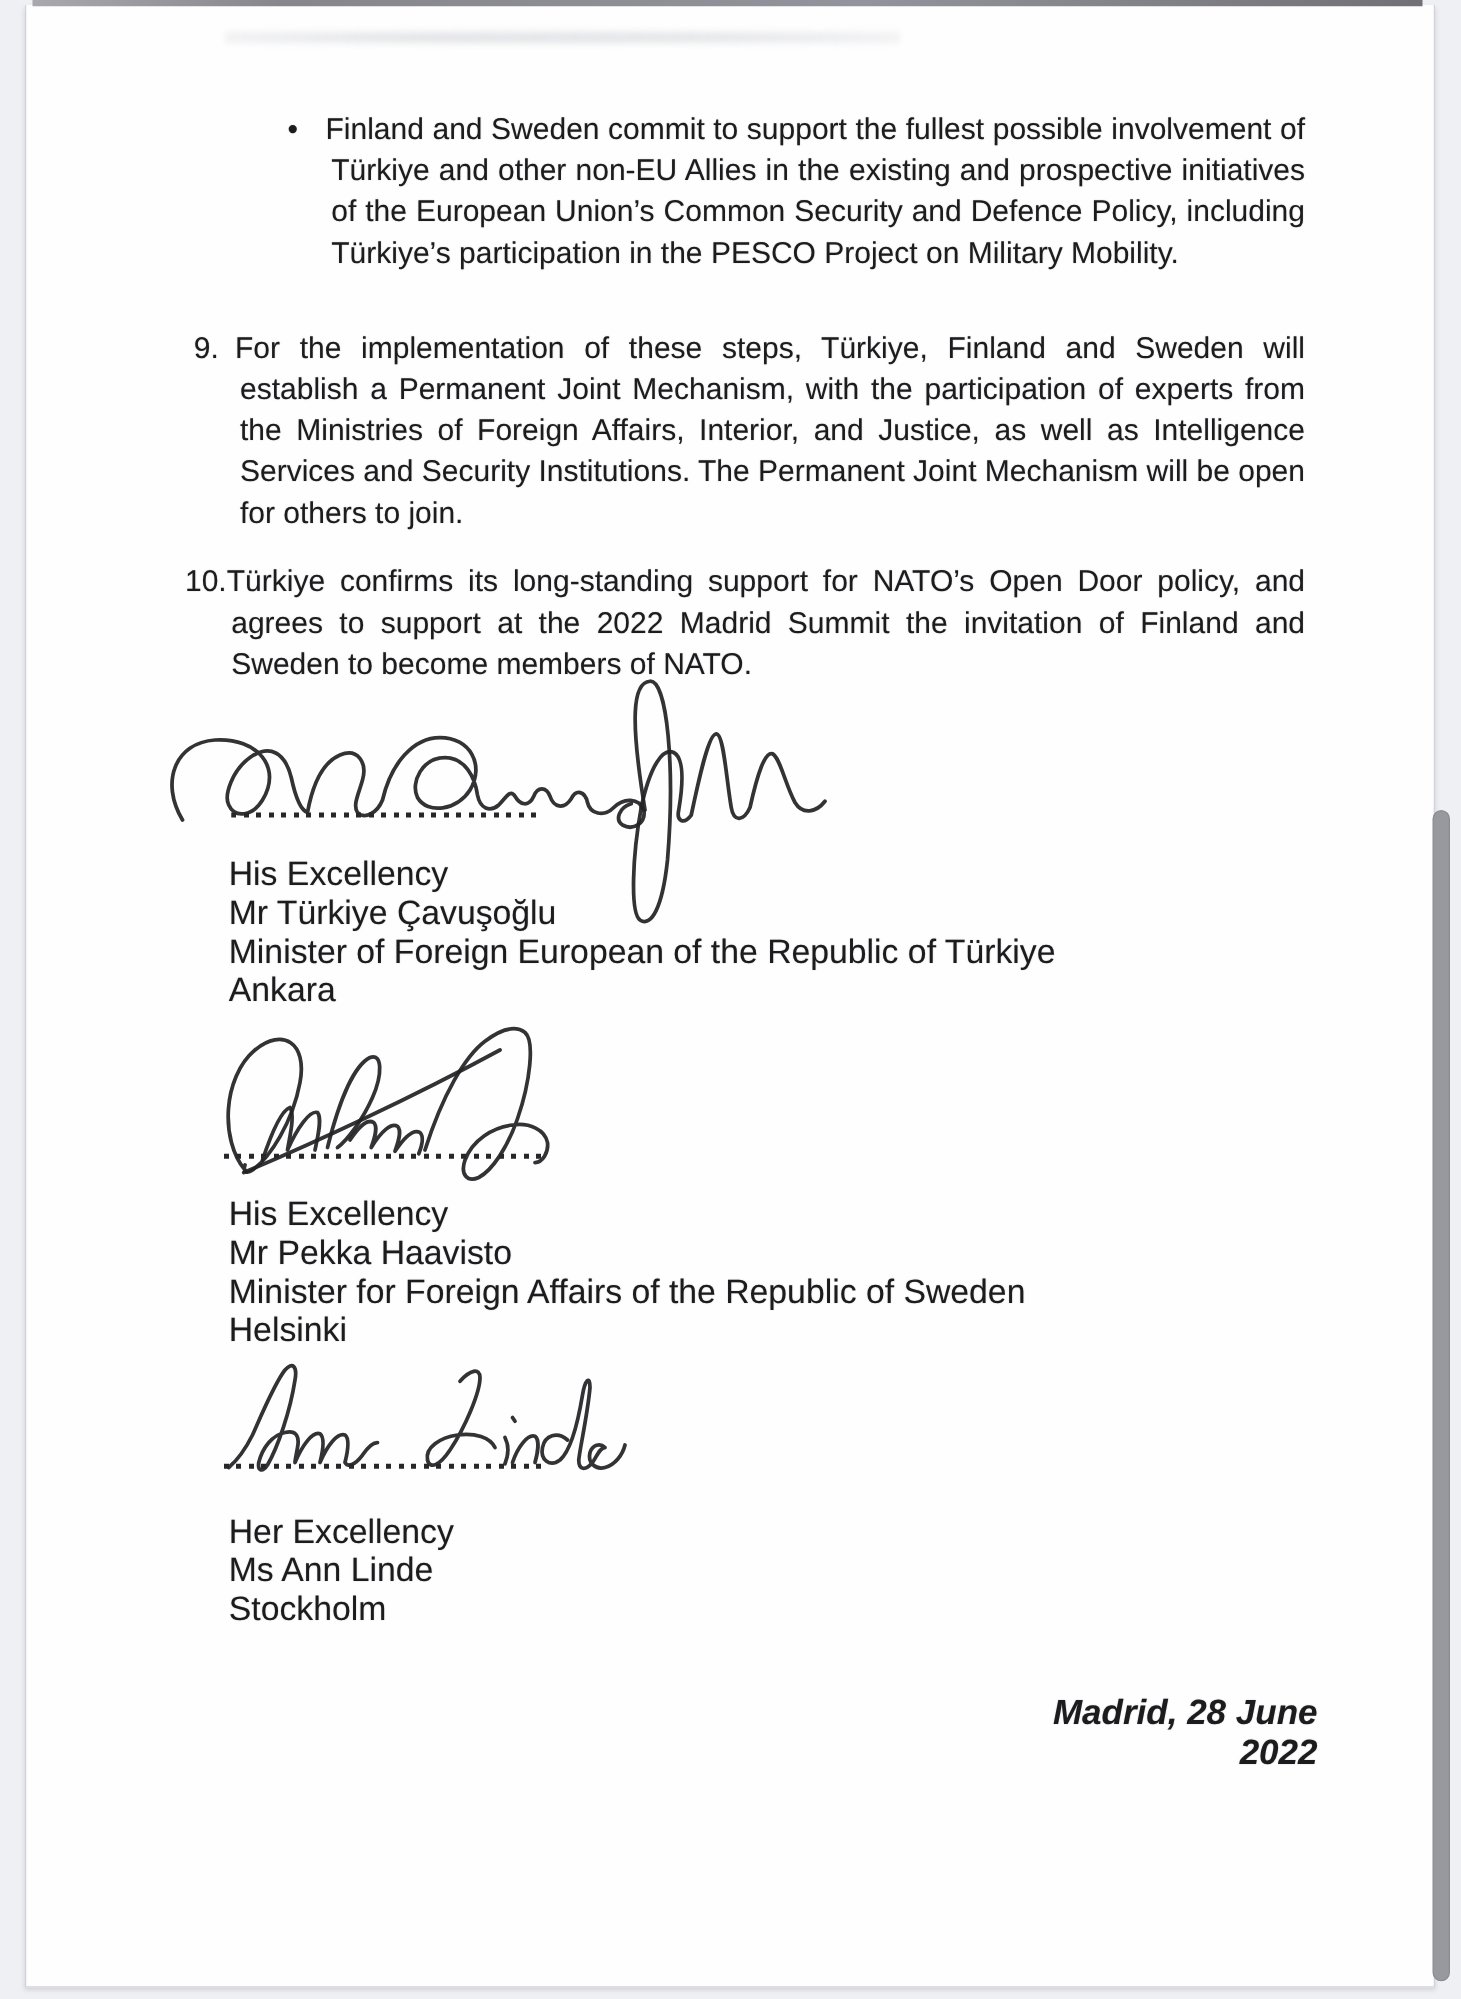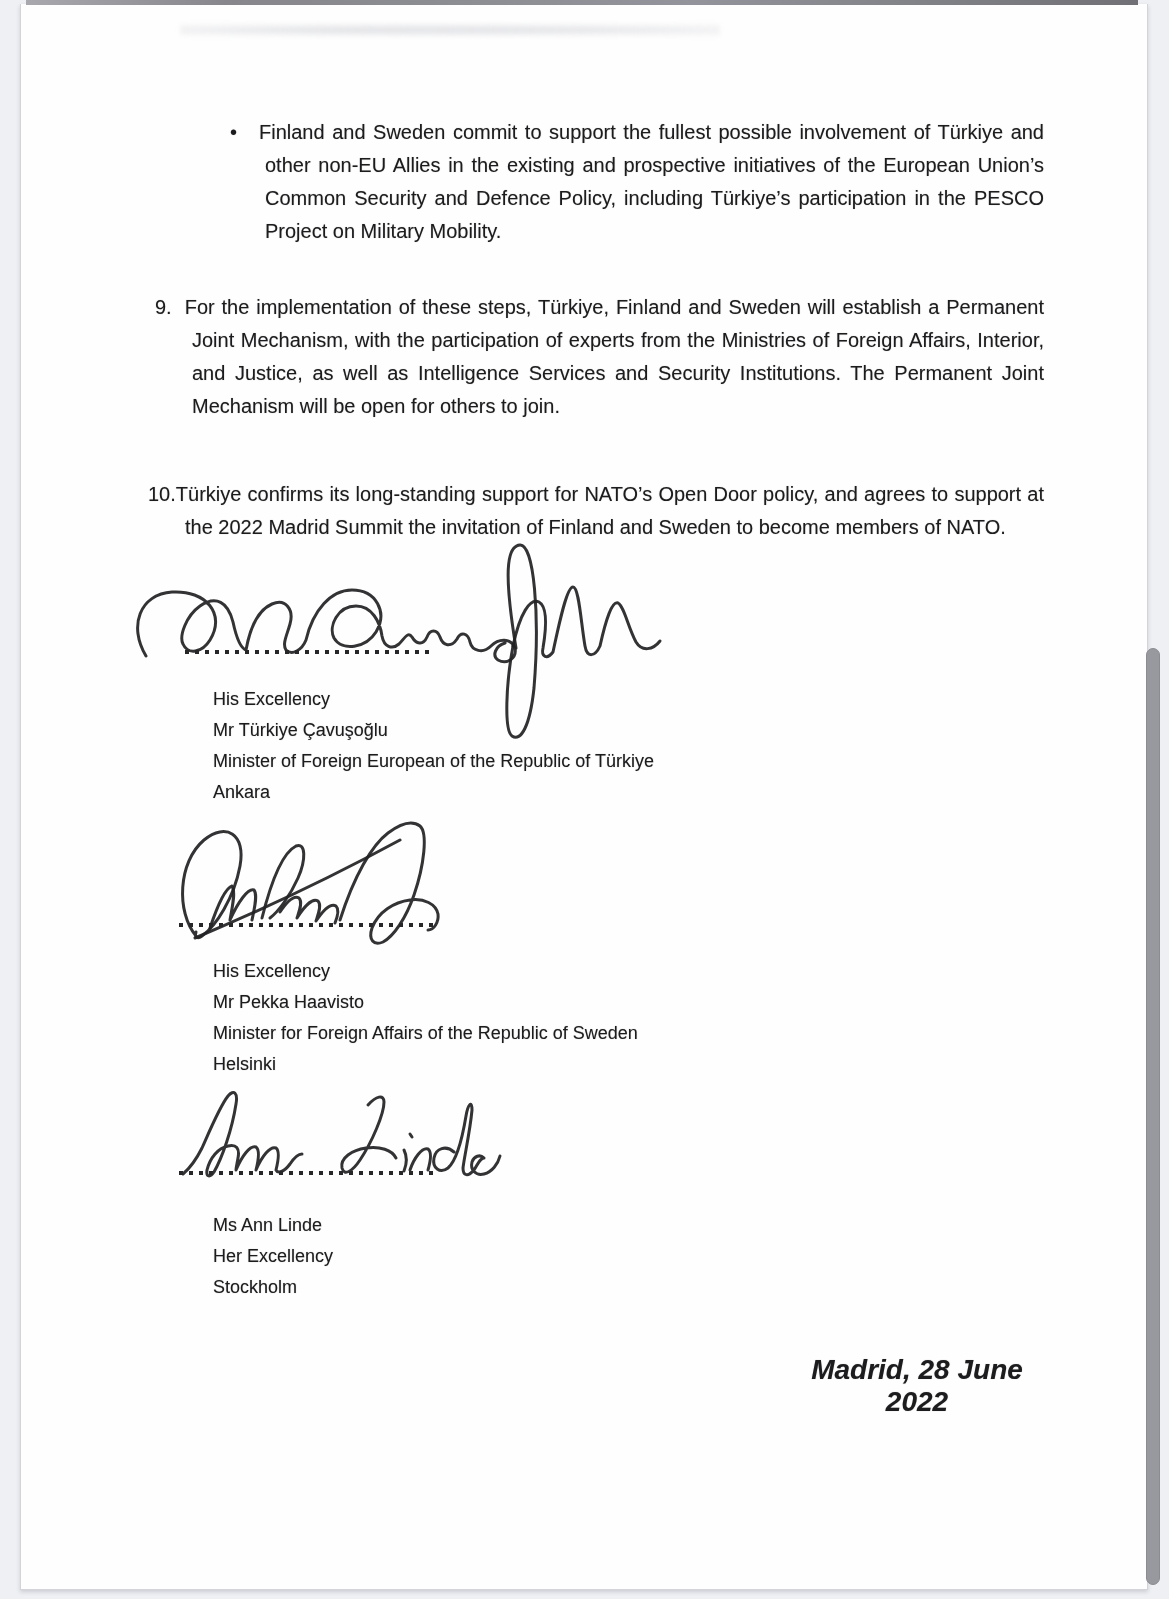--- a/index.html
+++ b/index.html
@@ -26,24 +26,23 @@
   }
   .smudge {
     position: absolute;
     left: 180px; top: 22px; width: 540px; height: 16px;
     background: radial-gradient(ellipse at 30% 50%, rgba(190,192,200,0.35), rgba(190,192,200,0) 70%),
                 radial-gradient(ellipse at 75% 50%, rgba(190,192,200,0.28), rgba(190,192,200,0) 70%);
     filter: blur(2px);
   }
   .para {
     position: absolute;
-    font-size: 20px;
+    font-size: 24px;
     line-height: 33px;
     text-shadow: 0 0 1px rgba(28,28,30,0.35);
-    margin-top: 29px;
   }
   .para .body {
     padding-left: var(--hang);
     text-indent: calc(-1 * var(--hang));
     text-align: justify;
   }
   .para .num { margin-right: var(--numgap, 0px); }
   .p-bullet { left: 230px; top: 87px;  width: 814px; --hang: 35px; --numgap: 22px; }
   .p-item9  { left: 155px; top: 262px; width: 889px; --hang: 37px; --numgap: 13px; }
   .p-item10 { left: 148px; top: 449px; width: 896px; --hang: 37px; --numgap: 0px; }
@@ -59,33 +58,32 @@
   .dotline {
     position: absolute;
     height: 4px;
     background-image: repeating-linear-gradient(to right, #27272a 0 4px, transparent 4px 10px);
   }
   .dot1 { left: 185px; top: 650px;  width: 250px; }
   .dot2 { left: 179px; top: 923px;  width: 256px; }
   .dot3 { left: 179px; top: 1171px; width: 254px; }
   .sigblock {
     position: absolute;
-    font-size: 18px;
+    font-size: 27px;
     line-height: 31px;
     text-shadow: 0 0 1px rgba(28,28,30,0.35);
     white-space: nowrap;
-    margin-left: 30px;
   }
   .sb1 { left: 183px; top: 684px; }
   .sb2 { left: 183px; top: 956px; }
   .sb3 { left: 183px; top: 1210px; }
   .dateline {
     position: absolute;
     left: 780px; top: 1354px; width: 274px;
-    text-align: center;
+    text-align: right;
     font-size: 28px;
     font-style: italic;
     font-weight: bold;
     text-shadow: 0 0 1px rgba(28,28,30,0.35);
   }
   .scroll-thumb {
     position: absolute;
     left: 1146px; top: 648px;
     width: 14px; height: 937px;
     border-radius: 7px;
@@ -179,21 +177,21 @@
     <path d="M410,1134 L412,1137"></path>
     <path d="M410,1170 C414,1158 422,1147 428,1149 C432,1152 430,1163 428,1170"></path>
     <path d="M454,1152 C446,1145 436,1148 434,1158 C432,1168 440,1174 448,1168 C456,1161 462,1140 466,1116
              C468,1104 472,1100 472,1110 C470,1132 464,1158 463,1168 C463,1176 468,1177 474,1170
              C478,1164 480,1158 484,1158 C480,1154 474,1156 472,1162 C470,1170 476,1176 484,1174
              C492,1172 498,1164 500,1156"></path>
   </svg>
   <div class="dotline dot3"></div>
 
   <div class="sigblock sb3">
+    <div>Her Excellency</div>
     <div>Ms Ann Linde</div>
-    <div>Her Excellency</div>
     <div>Stockholm</div>
   </div>
 
   <div class="dateline">Madrid, 28 June 2022</div>
 
   <div class="scroll-thumb"></div>
 </div>
 
 </body></html>

